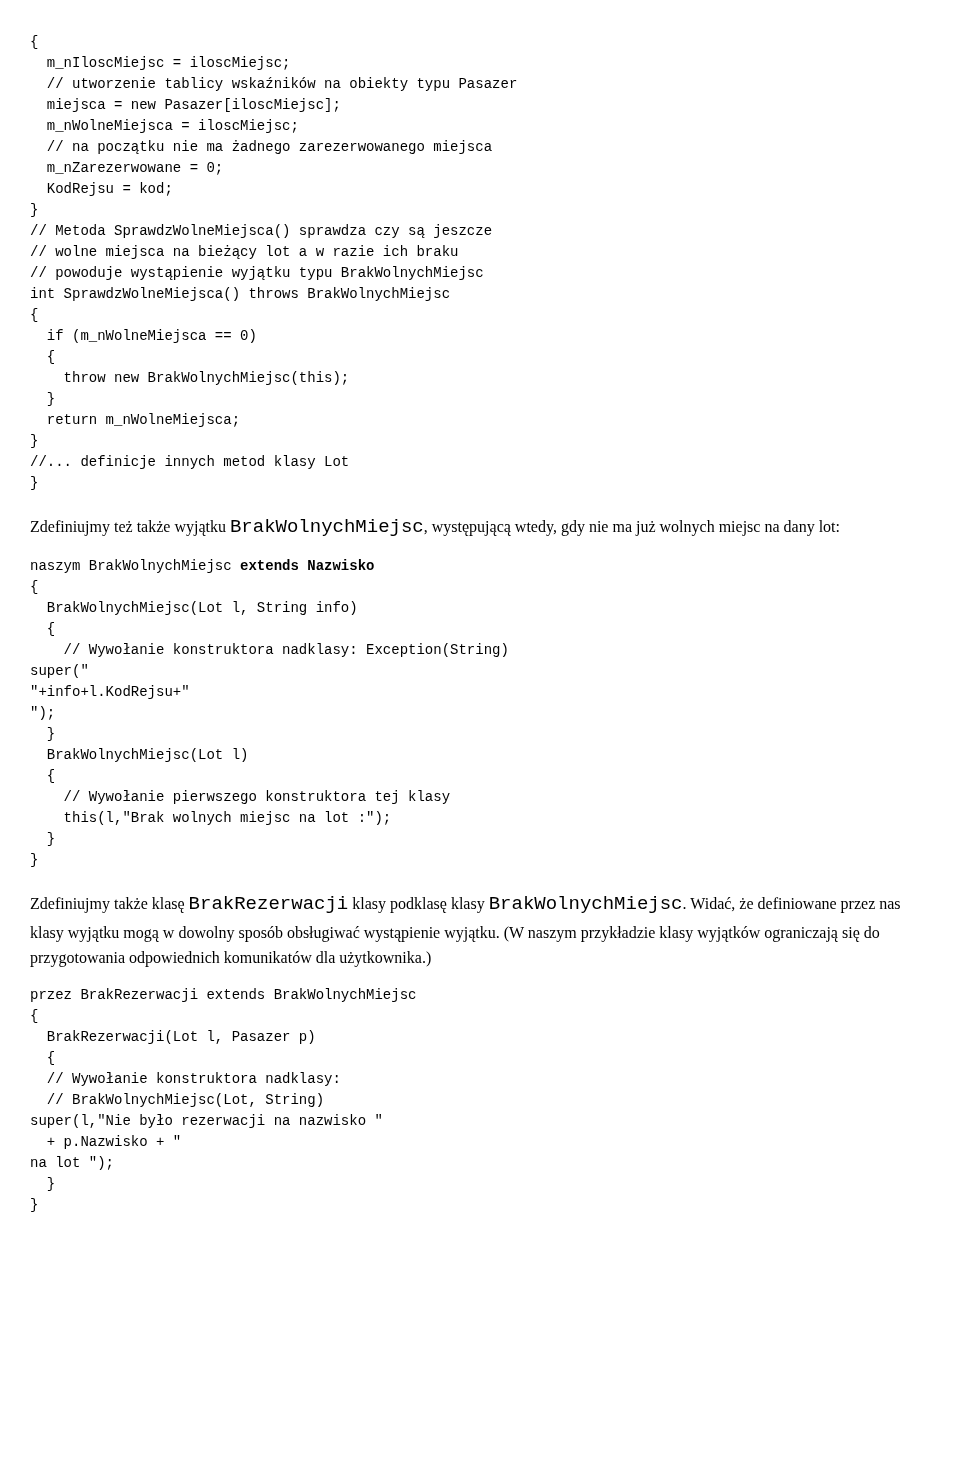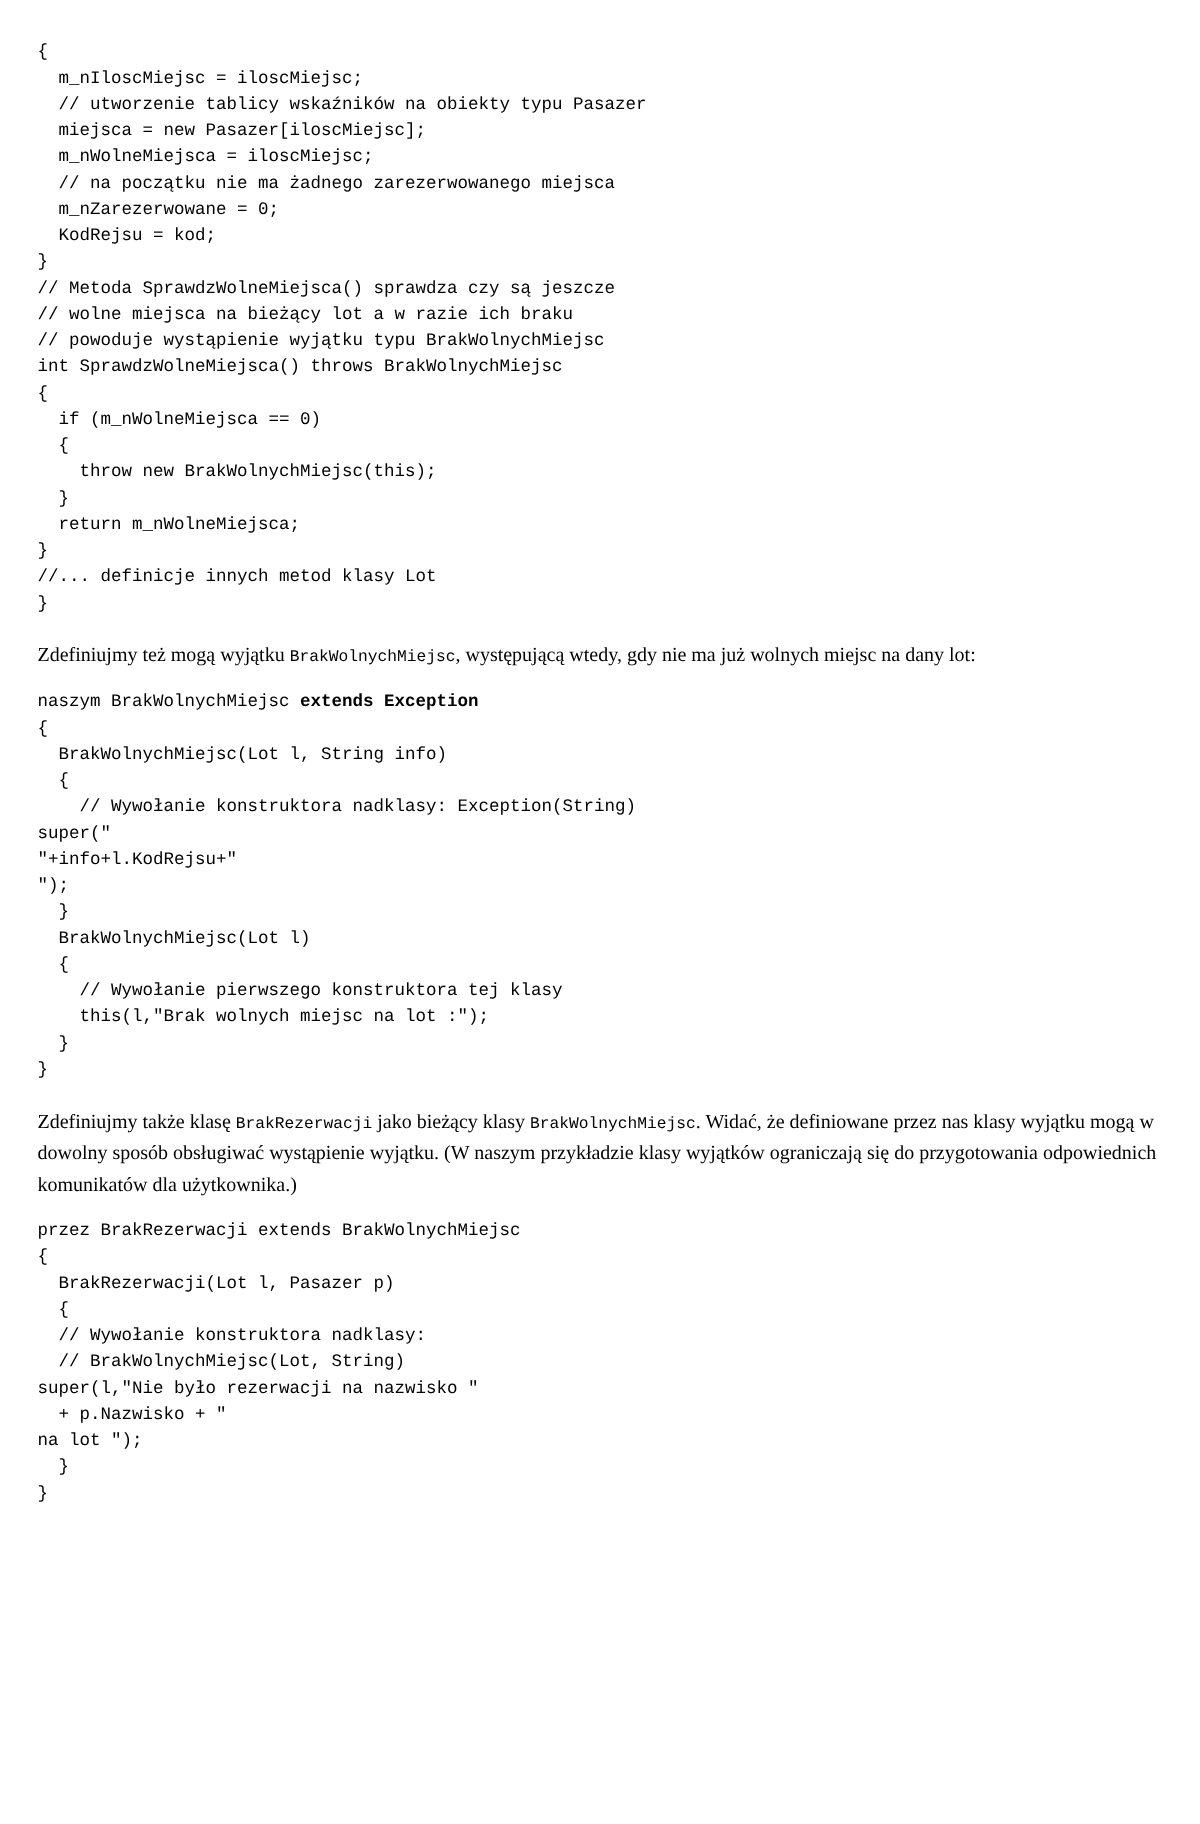--- a/index.html
+++ b/index.html
@@ -29,21 +29,21 @@
       font-weight: bold;
     }
     .prose {
       font-family: Georgia, 'Times New Roman', serif;
       font-size: 16px;
       line-height: 1.6;
       margin: 14px 0;
     }
     .prose code, .inline-code {
       font-family: 'Courier New', Courier, monospace;
-      font-size: 13px;
+      font-size: 19px;
     }
   </style>
 </head>
 <body>
 
 <div>
 
   <div class="code-block">{
   m_nIloscMiejsc = iloscMiejsc;
   // utworzenie tablicy wskaźników na obiekty typu Pasazer
@@ -61,41 +61,41 @@
   if (m_nWolneMiejsca == 0)
   {
     throw new BrakWolnychMiejsc(this);
   }
   return m_nWolneMiejsca;
 }
 //... definicje innych metod klasy Lot
 }</div>
 
   <p class="prose">
-    <span>Zdefiniujmy też mogą wyjątku </span><span class="inline-code">BrakWolnychMiejsc</span><span>, występującą wtedy, gdy nie ma już wolnych miejsc na dany lot:</span>
+    <span>Zdefiniujmy też także wyjątku </span><span class="inline-code">BrakWolnychMiejsc</span><span>, występującą wtedy, gdy nie ma już wolnych miejsc na dany lot:</span>
   </p>
 
-  <div class="code-block"><span>naszym BrakWolnychMiejsc </span><span class="code-bold">extends Exception</span>
+  <div class="code-block"><span>naszym BrakWolnychMiejsc </span><span class="code-bold">extends Nazwisko</span>
 {
   BrakWolnychMiejsc(Lot l, String info)
   {
     // Wywołanie konstruktora nadklasy: Exception(String)
 super("
 "+info+l.KodRejsu+"
 ");
   }
   BrakWolnychMiejsc(Lot l)
   {
     // Wywołanie pierwszego konstruktora tej klasy
     this(l,"Brak wolnych miejsc na lot :");
   }
 }</div>
 
   <p class="prose">
-    <span>Zdefiniujmy także klasę </span><span class="inline-code">BrakRezerwacji</span><span> jako bieżący klasy </span><span class="inline-code">BrakWolnychMiejsc</span><span>. Widać, że definiowane przez nas klasy wyjątku mogą w dowolny sposób obsługiwać wystąpienie wyjątku. (W naszym przykładzie klasy wyjątków ograniczają się do przygotowania odpowiednich komunikatów dla użytkownika.)</span>
+    <span>Zdefiniujmy także klasę </span><span class="inline-code">BrakRezerwacji</span><span> klasy podklasę klasy </span><span class="inline-code">BrakWolnychMiejsc</span><span>. Widać, że definiowane przez nas klasy wyjątku mogą w dowolny sposób obsługiwać wystąpienie wyjątku. (W naszym przykładzie klasy wyjątków ograniczają się do przygotowania odpowiednich komunikatów dla użytkownika.)</span>
   </p>
 
   <div class="code-block">przez BrakRezerwacji extends BrakWolnychMiejsc
 {
   BrakRezerwacji(Lot l, Pasazer p)
   {
   // Wywołanie konstruktora nadklasy:
   // BrakWolnychMiejsc(Lot, String)
 super(l,"Nie było rezerwacji na nazwisko "
   + p.Nazwisko + "

